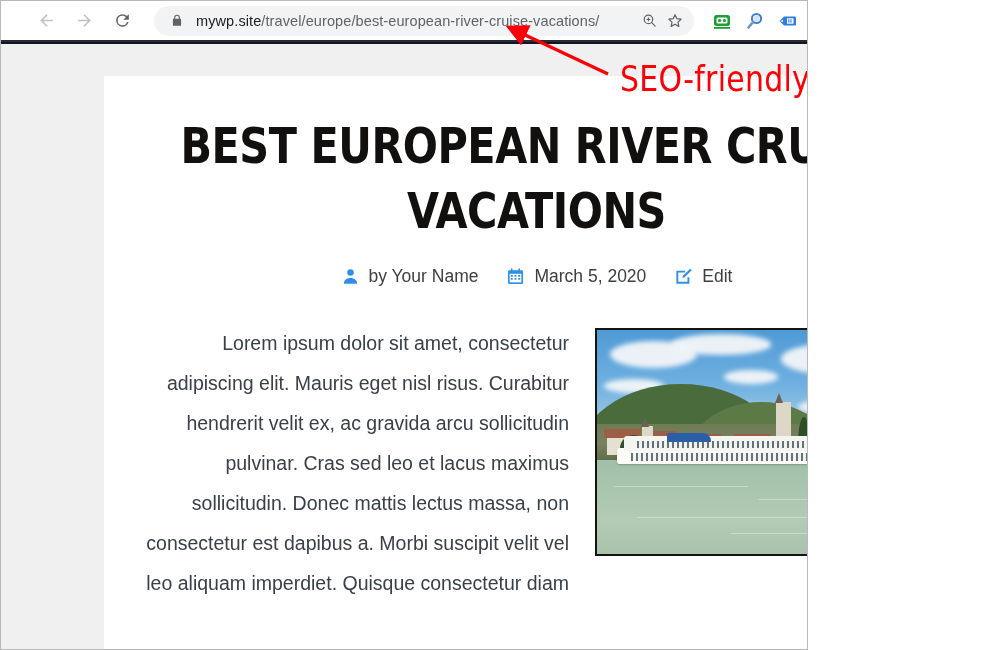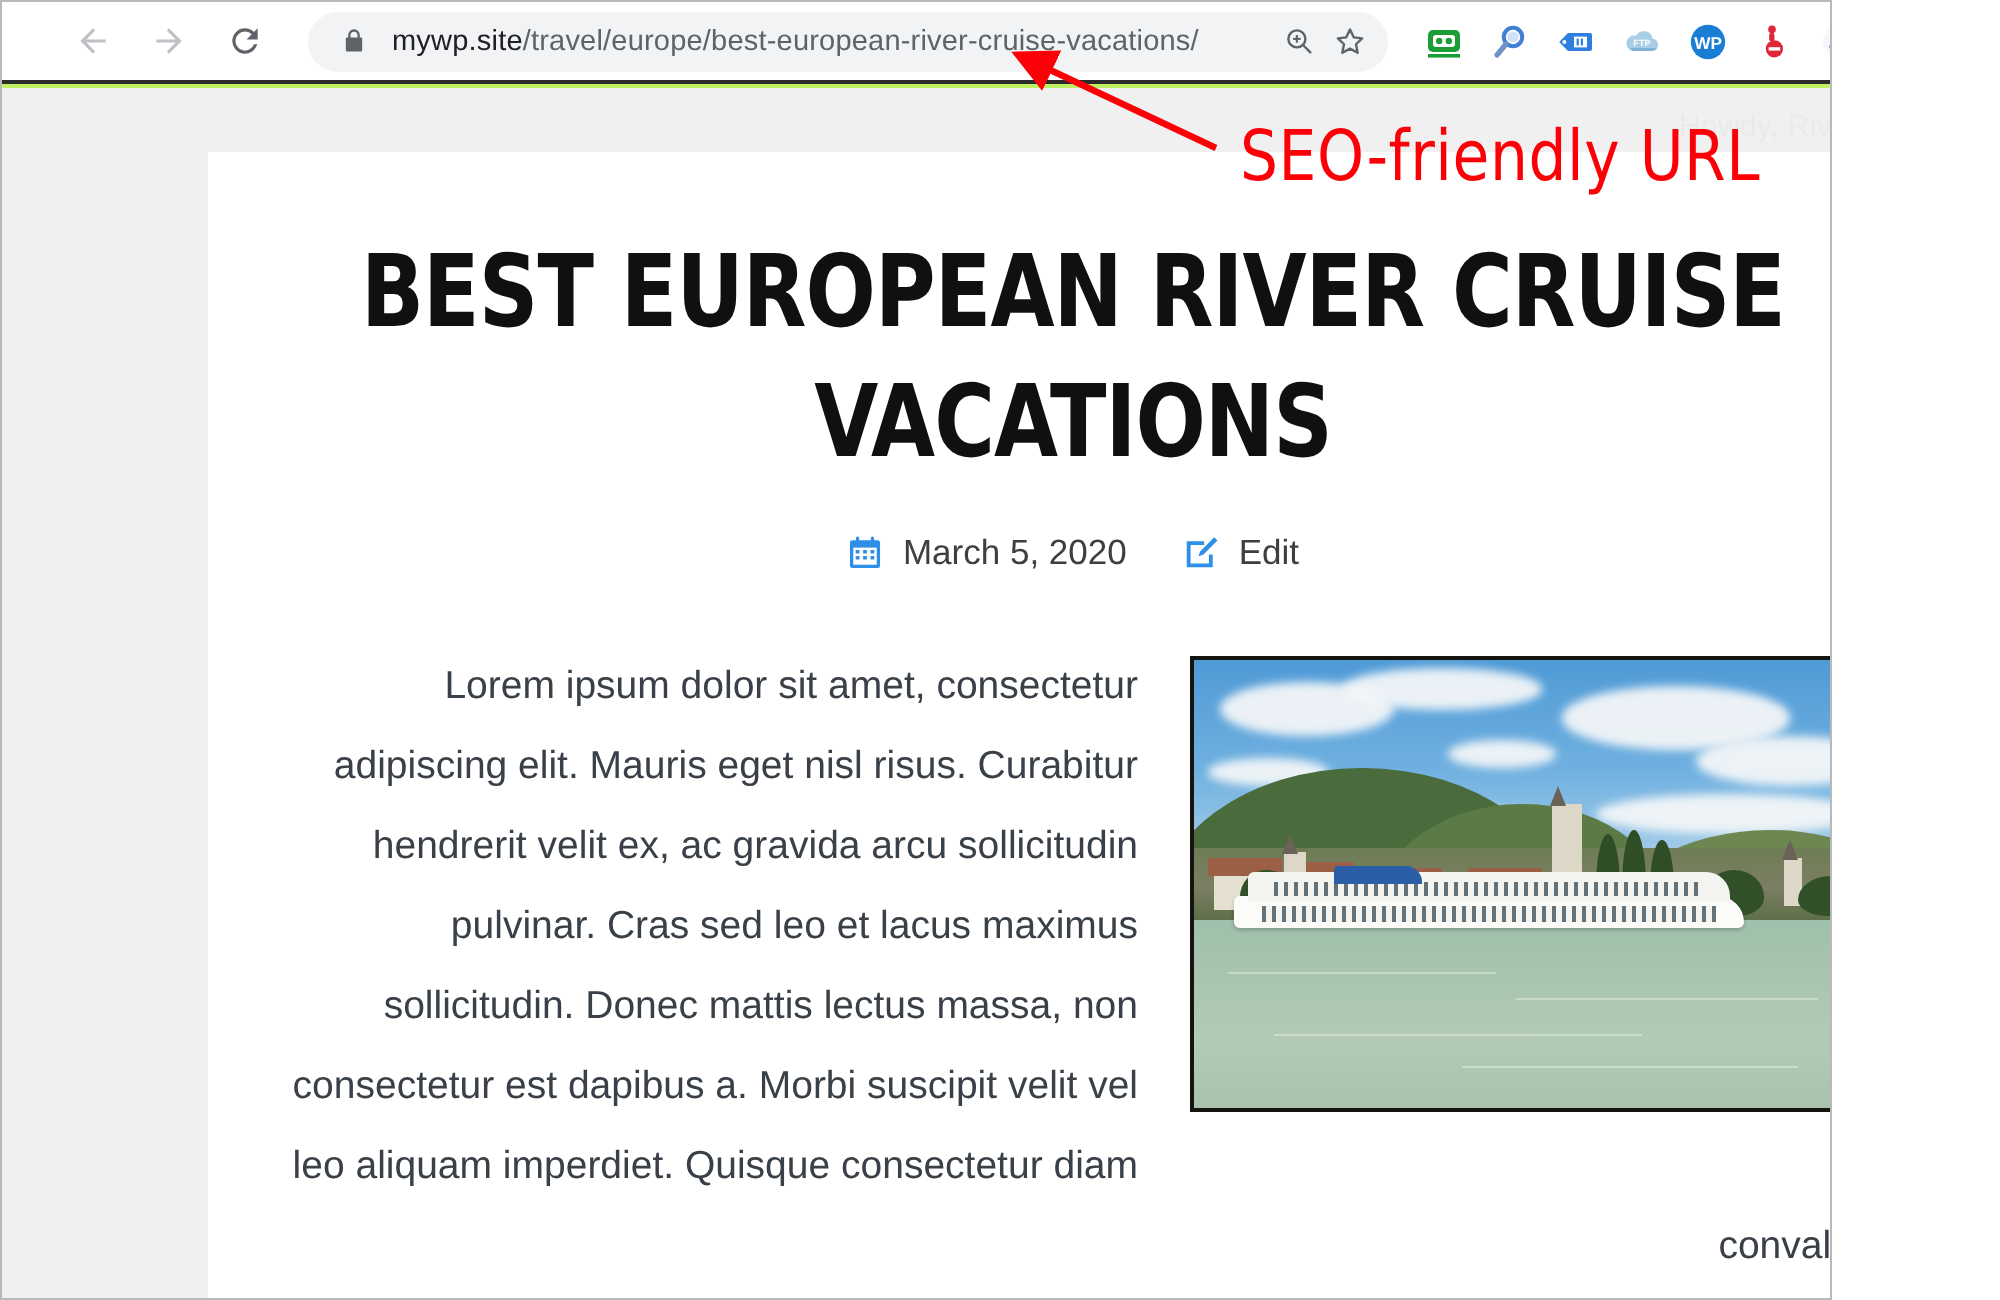--- a/index.html
+++ b/index.html
@@ -7,24 +7,24 @@
   html, body {
     width: 1000px;
     height: 650px;
     overflow: hidden;
     background: #ffffff;
     font-family: "Liberation Sans", sans-serif;
   }
 
   #frame {
     position: relative;
-    width: 916px;
+    width: 808px;
     height: 650px;
     border: 1px solid #b9b9b9;
-    background: #bef264;
+    background: #0f172a;
     overflow: hidden;
   }
 
   
   #toolbar {
     position: absolute;
     left: 0; top: 0;
     width: 998px;
     height: 41px;
     background: #ffffff;
@@ -377,20 +377,27 @@
   <div id="viewport">
 
     <div id="admin-howdy">Howdy, River Name</div>
 
     <div id="card">
 
       <h1 id="post-title">Best European River Cruise Vacations</h1>
 
       <div id="post-meta">
 
+        <div class="meta-item">
+          <svg class="meta-icon" viewBox="0 0 24 24">
+            <circle cx="12" cy="7" r="4.1" fill="#2e8fe8"></circle>
+            <path d="M3.6 21c0-4.3 3.8-7 8.4-7s8.4 2.7 8.4 7z" fill="#2e8fe8"></path>
+          </svg>
+          <span>by Your Name</span>
+        </div>
 
         <div class="meta-item">
           <svg class="meta-icon" viewBox="0 0 24 24">
             <rect x="2.5" y="4" width="19" height="17.5" rx="1.6" fill="#2e8fe8"></rect>
             <rect x="4.6" y="8.6" width="14.8" height="10.8" fill="#ffffff"></rect>
             <g fill="#2e8fe8">
               <rect x="6.1" y="10.1" width="2.4" height="2.2"></rect>
               <rect x="10.8" y="10.1" width="2.4" height="2.2"></rect>
               <rect x="15.5" y="10.1" width="2.4" height="2.2"></rect>
               <rect x="6.1" y="13.9" width="2.4" height="2.2"></rect>

